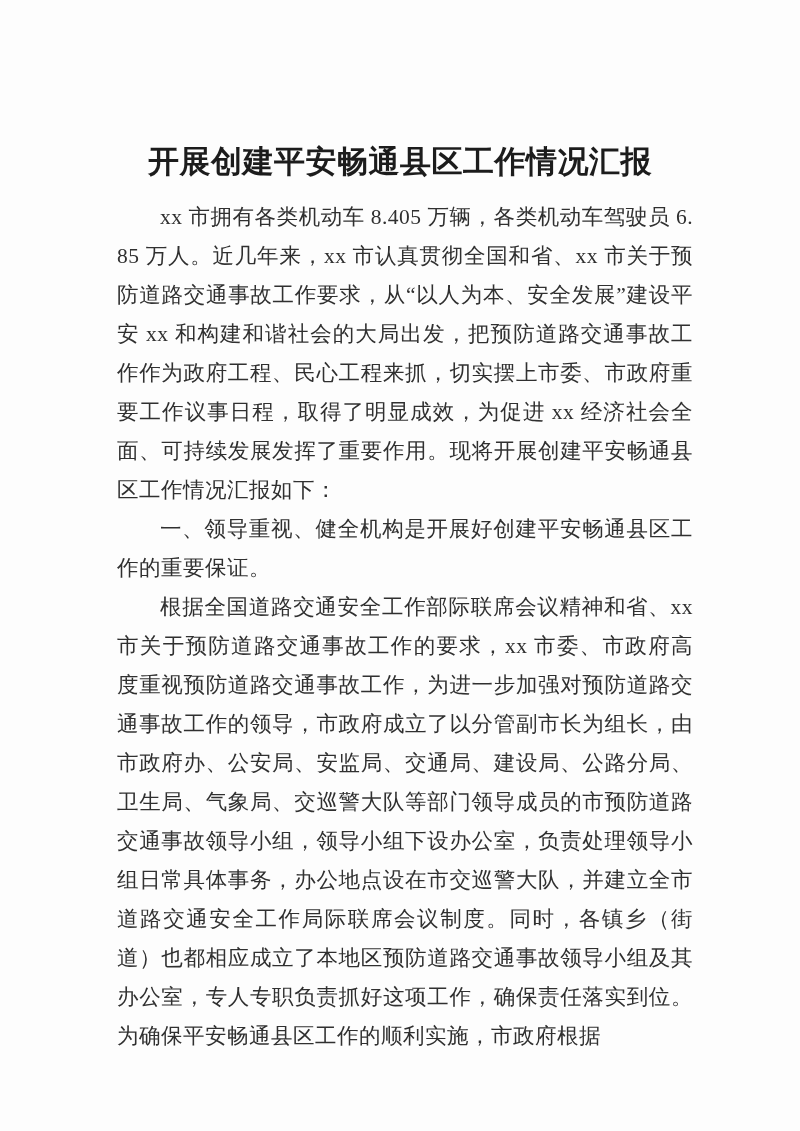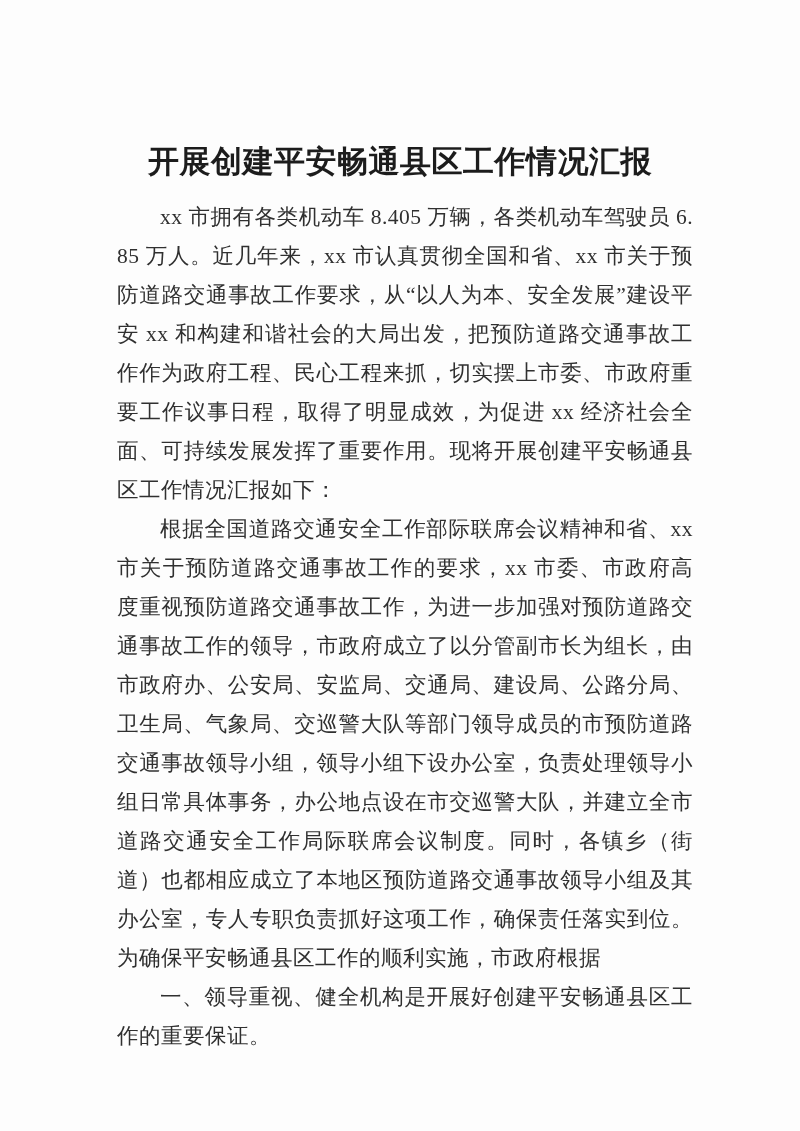--- a/index.html
+++ b/index.html
@@ -65,20 +65,20 @@
 <body>
 
 <div class="page">
 
   <div class="doc-content">
 
     <div class="doc-title">开展创建平安畅通县区工作情况汇报</div>
 
     <div class="doc-body">
       <p>xx 市拥有各类机动车 8.405 万辆，各类机动车驾驶员 6.85 万人。近几年来，xx 市认真贯彻全国和省、xx 市关于预防道路交通事故工作要求，从“以人为本、安全发展”建设平安 xx 和构建和谐社会的大局出发，把预防道路交通事故工作作为政府工程、民心工程来抓，切实摆上市委、市政府重要工作议事日程，取得了明显成效，为促进 xx 经济社会全面、可持续发展发挥了重要作用。现将开展创建平安畅通县区工作情况汇报如下：</p>
+      <p>一、领导重视、健全机构是开展好创建平安畅通县区工作的重要保证。</p>
       <p>根据全国道路交通安全工作部际联席会议精神和省、xx 市关于预防道路交通事故工作的要求，xx 市委、市政府高度重视预防道路交通事故工作，为进一步加强对预防道路交通事故工作的领导，市政府成立了以分管副市长为组长，由市政府办、公安局、安监局、交通局、建设局、公路分局、卫生局、气象局、交巡警大队等部门领导成员的市预防道路交通事故领导小组，领导小组下设办公室，负责处理领导小组日常具体事务，办公地点设在市交巡警大队，并建立全市道路交通安全工作局际联席会议制度。同时，各镇乡（街道）也都相应成立了本地区预防道路交通事故领导小组及其办公室，专人专职负责抓好这项工作，确保责任落实到位。为确保平安畅通县区工作的顺利实施，市政府根据</p>
-      <p>一、领导重视、健全机构是开展好创建平安畅通县区工作的重要保证。</p>
     </div>
 
   </div>
 
 
 </div>
 
 </body></html>

